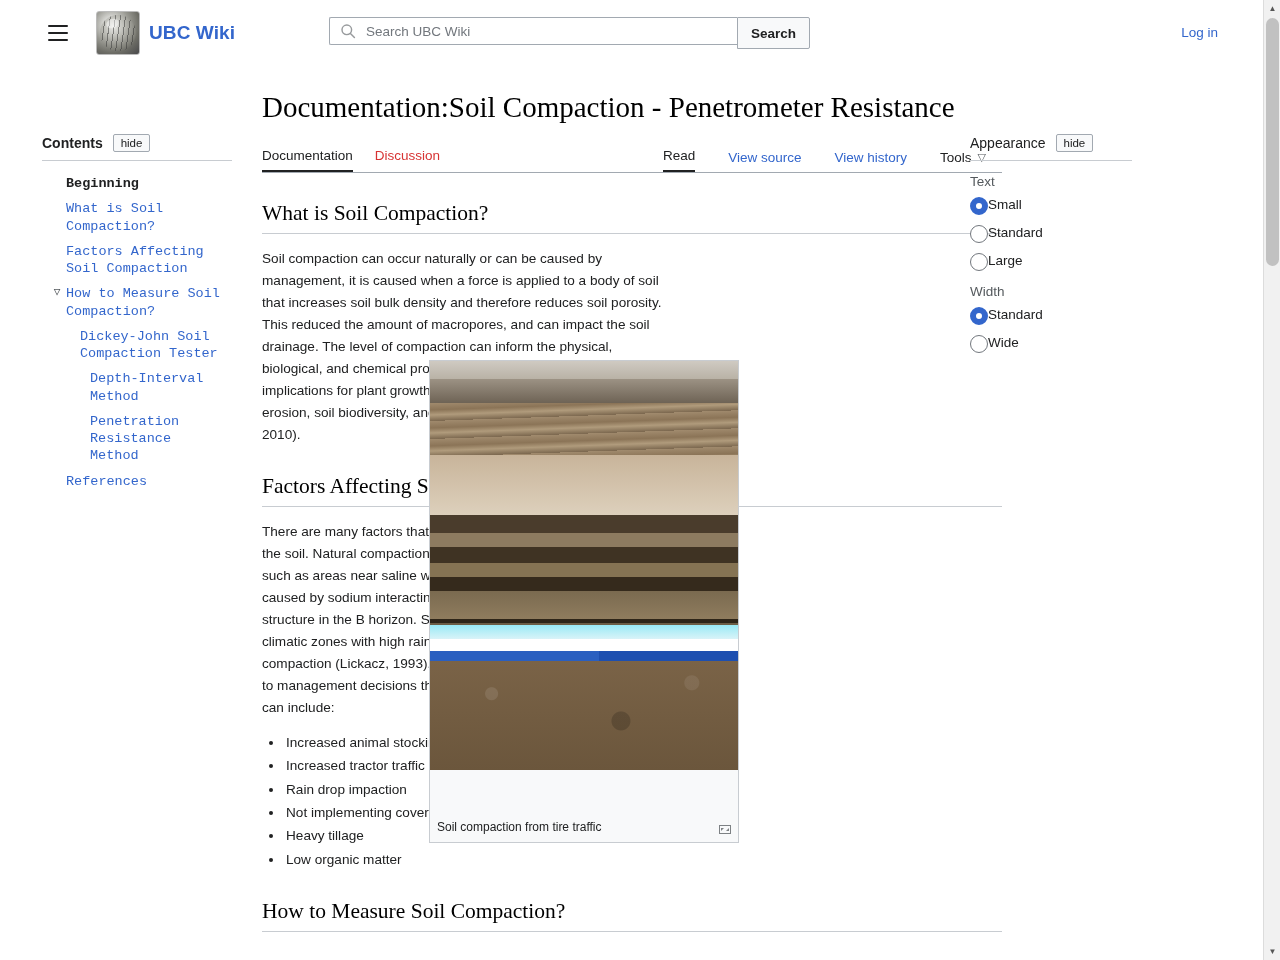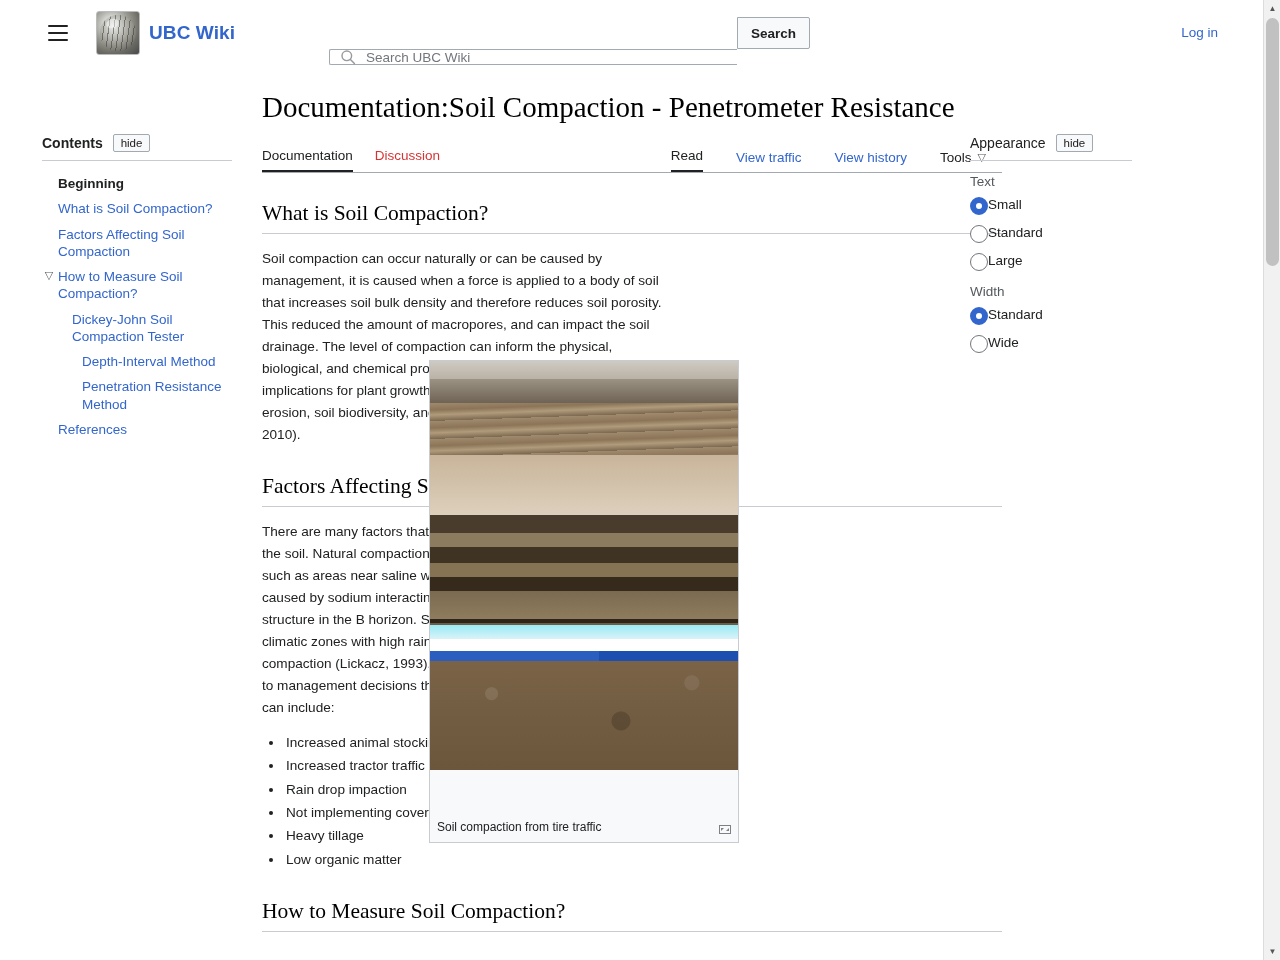--- a/index.html
+++ b/index.html
@@ -76,28 +76,27 @@
     color: #3366cc;
     letter-spacing: 0.1px;
   }
   .search-area {
     position: absolute;
     left: 329px; top: 17px;
     display: flex;
     height: 32px;
   }
   .search-box {
-    width: 408px; height: 16px;
+    width: 408px; height: 28px;
     border: 1px solid #a2a9b1;
     border-right: none;
     border-radius: 2px 0 0 2px;
     display: flex; align-items: center;
     padding-left: 10px;
     background: #fff;
-    margin-top: 32px;
   }
   .search-icon {
     width: 16px; height: 16px;
     margin-right: 8px;
     flex: 0 0 auto;
     opacity: 0.6;
   }
   .search-input {
     border: none; outline: none;
     font-size: 13.5px;
@@ -152,21 +151,21 @@
   .hide-btn {
     font-size: 11.5px;
     background: #f8f9fa;
     border: 1px solid #a2a9b1;
     border-radius: 2px;
     padding: 2px 7px;
     color: #202122;
     cursor: pointer;
     font-family: "Liberation Sans", sans-serif;
   }
-  .toc-list { list-style: none; margin: 0; padding: 0; }
+  .toc-list { list-style: none; margin: 8px; padding: 0; font-family: Liberation Mono, monospace; }
   .toc-item {
     font-size: 13.5px;
     line-height: 1.28;
     padding: 4px 0 4px 16px;
     color: #3366cc;
     cursor: pointer;
     position: relative;
   }
   .toc-item.lvl0 { color: #202122; font-weight: bold; }
   .toc-item.lvl2 { padding-left: 30px; }
@@ -412,21 +411,21 @@
   <div class="content">
     <h1 class="page-title">Documentation:Soil Compaction - Penetrometer Resistance</h1>
 
     <div class="tabs-row">
       <div class="tabs-left">
         <div class="tab active">Documentation</div>
         <div class="tab red">Discussion</div>
       </div>
       <div class="tabs-right">
         <div class="tab active">Read</div>
-        <div class="tab">View traffic</div>
+        <div class="tab">View source</div>
         <div class="tab">View history</div>
         <div class="tools-btn">
           <span>Tools</span>
           <span class="chev-down">▽</span>
         </div>
       </div>
     </div>
 
     <h2 class="section">What is Soil Compaction?</h2>
     <div class="body-col">

